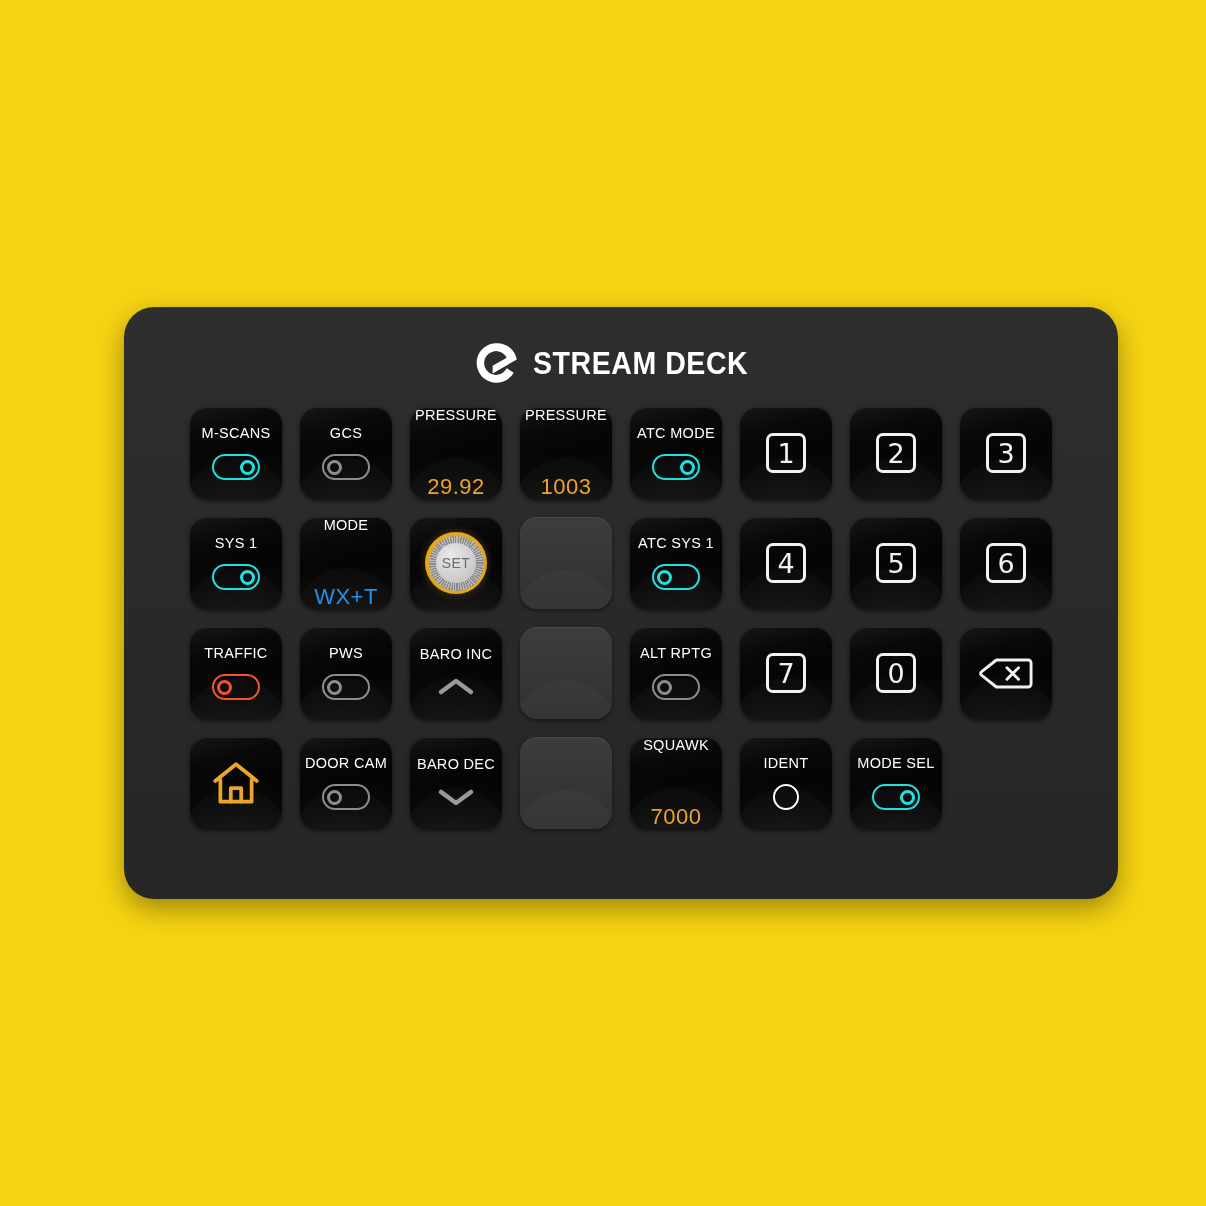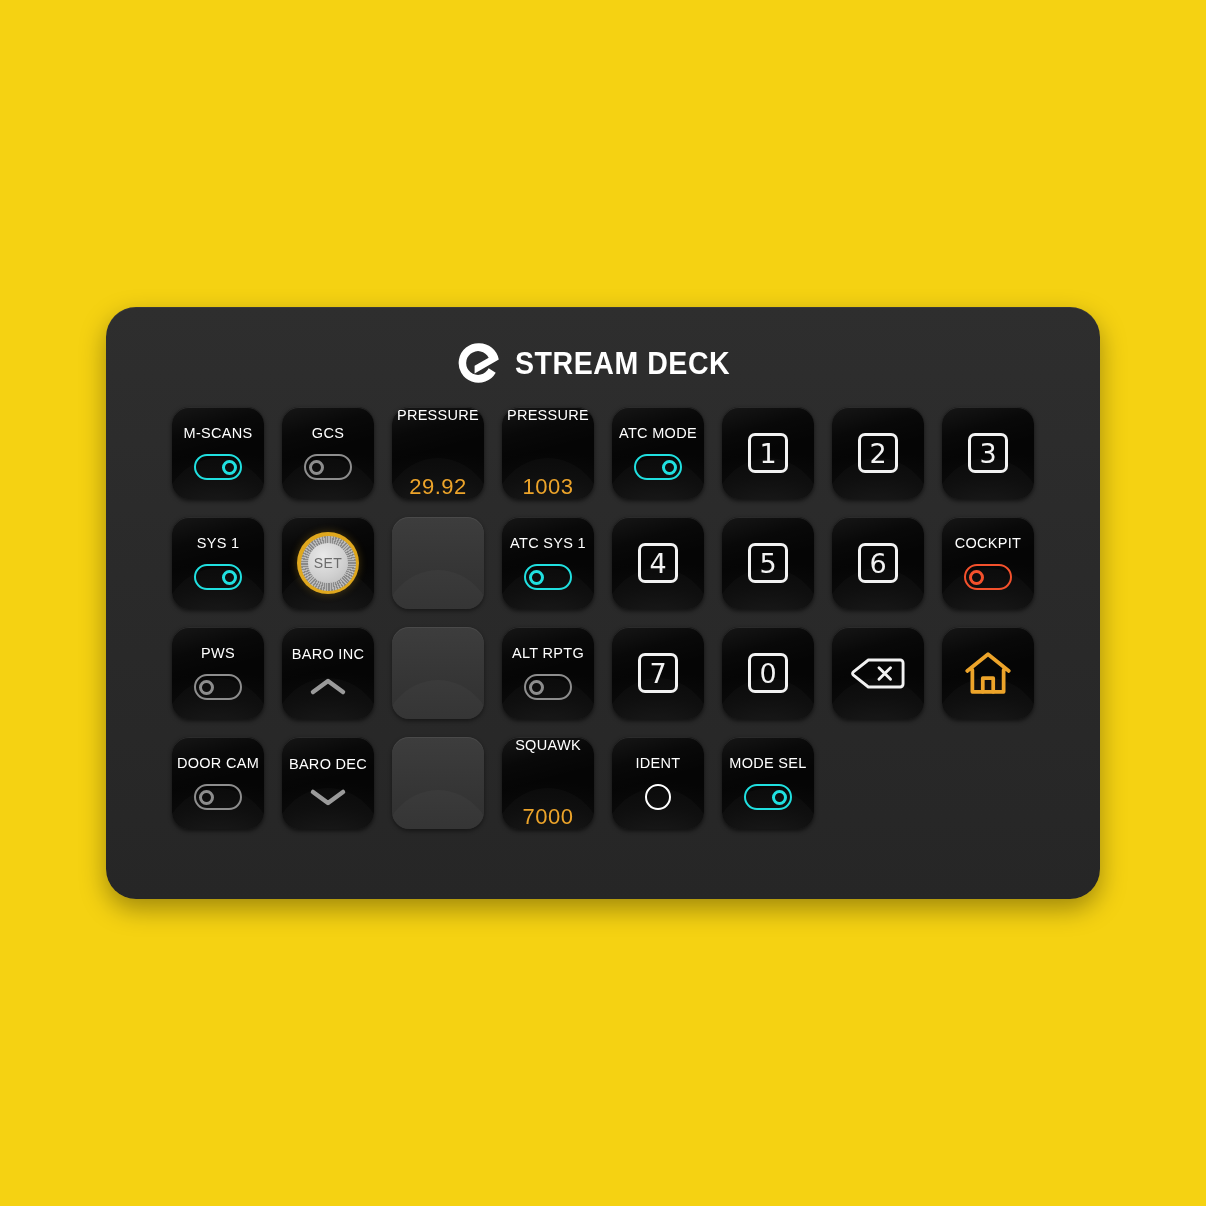--- a/index.html
+++ b/index.html
@@ -11,21 +11,21 @@
     height: 1206px;
     background: #f5d212;
     font-family: "Liberation Sans", sans-serif;
     overflow: hidden;
     position: relative;
   }
 
   
   #device {
     position: absolute;
-    left: 106px;
+    left: 124px;
     top: 307px;
     width: 994px;
     height: 592px;
     background: linear-gradient(180deg, #2e2e2e 0%, #2a2a2a 45%, #262626 100%);
     border-radius: 30px;
     box-shadow: 0 10px 26px rgba(0,0,0,0.35),
                 inset 0 1px 0 rgba(255,255,255,0.05);
   }
 
   
@@ -310,20 +310,24 @@
         <div class="numkey">
           <span>3</span>
         </div>
       </div>
       <div class="key lit stack">
         <div class="key-label">SYS 1</div>
         <div class="toggle right cyan">
           <div class="knob"></div>
         </div>
       </div>
+      <div class="key lit stack">
+        <div class="key-label">MODE</div>
+        <div class="key-value blue">WX+T</div>
+      </div>
       <div class="key lit stack" style="">
         <div class="knob-dial">
           <div class="ring">
             <div class="cap">
               <span>SET</span>
             </div>
           </div>
         </div>
       </div>
       <div class="key blank stack" style="justify-content: center;"></div>
@@ -342,21 +346,21 @@
         <div class="numkey">
           <span>5</span>
         </div>
       </div>
       <div class="key lit stack" style="justify-content: center;">
         <div class="numkey">
           <span>6</span>
         </div>
       </div>
       <div class="key lit stack">
-        <div class="key-label">COCKPIT</div>
+        <div class="key-label">TRAFFIC</div>
         <div class="toggle left red">
           <div class="knob"></div>
         </div>
       </div>
       <div class="key lit stack">
         <div class="key-label">PWS</div>
         <div class="toggle left">
           <div class="knob"></div>
         </div>
       </div>

